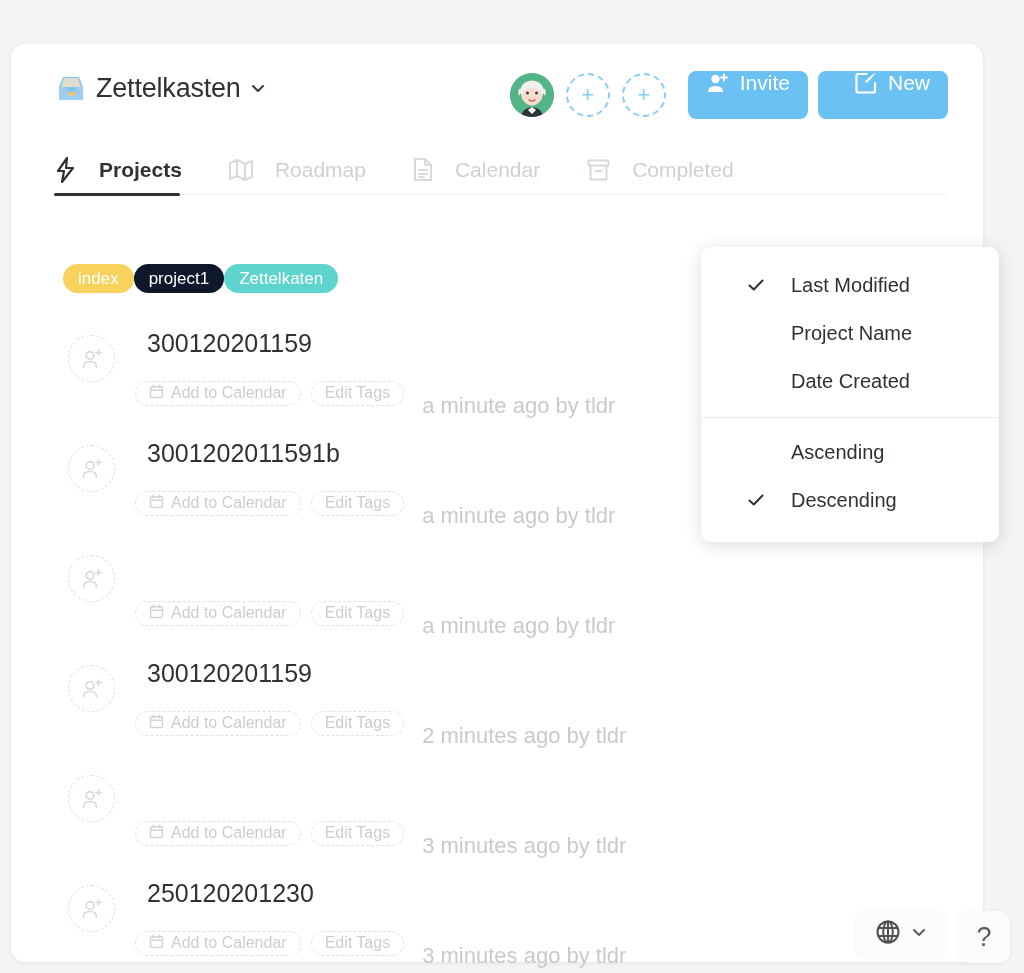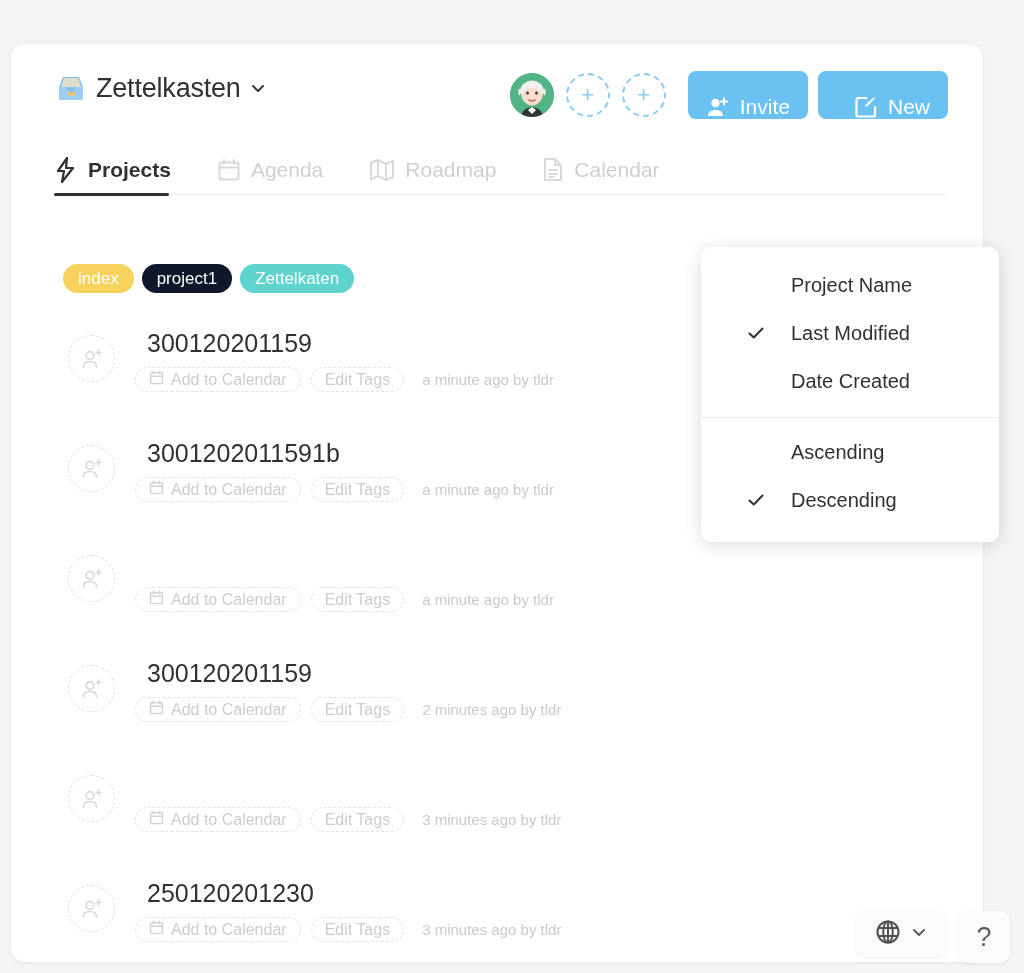--- a/index.html
+++ b/index.html
@@ -46,52 +46,52 @@
   }
   .add-circle {
     width: 44px; height: 44px; border-radius: 50%;
     border: 2px dashed #87cdf3;
     margin-left: 12px;
     display: flex; align-items: center; justify-content: center;
     color: #87cdf3; font-size: 22px; font-weight: 300;
   }
   .btn {
     height: 48px; border-radius: 8px; background: #6bc2f2;
-    color: #ffffff; display: flex; align-items: flex-end;
+    color: #ffffff; display: flex; align-items: flex-start;
     padding: 0 18px; gap: 10px; font-size: 21px; cursor: pointer;
   }
   .btn-invite { margin-left: 22px; }
   .btn-new { margin-left: 10px; padding-left: 36px; }
   .btn svg { display: block; }
 
   
   .tabs {
     position: absolute; left: 43px; top: 101px;
     width: 893px; height: 50px;
     display: flex; align-items: center; gap: 0px;
     border-bottom: 1px solid #ededed;
   }
   .tab {
-    display: flex; align-items: center; gap: 10px;
+    display: flex; align-items: center; gap: 21px;
     height: 50px; padding: 0 22px 0 0; margin-right: 24px;
     font-size: 21px; color: #cfd0d2; cursor: pointer;
     position: relative;
   }
   .tab:first-child { padding-left: 0; }
   .tab.active { color: #2f3235; font-weight: bold; }
   .tab.active:after {
     content: ""; position: absolute; left: 0; right: 24px; bottom: -1px;
     height: 3px; background: #2f3235; border-radius: 2px;
   }
   .tab svg { display: block; }
 
   
   .tag-row {
     position: absolute; left: 52px; top: 220px;
-    display: flex; align-items: center; gap: 8px;
+    display: flex; align-items: center; 
   }
   .tag {
     height: 29px; border-radius: 15px; padding: 0 15px;
     display: flex; align-items: center;
     color: #ffffff; font-size: 17px; cursor: pointer;
   }
   .sort-trigger {
     position: absolute; right: 35px; top: 220px;
     display: flex; align-items: center; gap: 9px;
     font-size: 19px; color: #3b3e41; cursor: pointer;
@@ -133,21 +133,21 @@
   }
   .row-meta {
     position: absolute; left: 72px; top: 48px;
     display: flex; align-items: center; gap: 10px;
   }
   .pill {
     height: 25px; border-radius: 13px; border: 1px dashed #e2e2e2;
     display: flex; align-items: center; gap: 7px;
     padding: 0 13px; color: #cccdce; font-size: 16px; cursor: pointer;
   }
-  .row-time { color: #c9cacb; font-size: 15px; margin-left: 8px; }
+  .row-time { color: #c9cacb; font-size: 22px; margin-left: 8px; margin-top: 26px; }
 
   
   .lang-widget {
     position: absolute; left: 856px; top: 911px;
     width: 90px; height: 46px; background: #fbfbfb;
     border-radius: 10px; display: flex; align-items: center;
     justify-content: center; gap: 9px; cursor: pointer;
     box-shadow: 0 1px 4px rgba(0,0,0,0.06); z-index: 30;
   }
   .help-widget {
@@ -232,30 +232,20 @@
 
     <div class="tab active">
       <span>
         <svg width="24" height="26" viewBox="0 0 24 26">
           <path d="M13 1 L4 14 H10 L8 25 L19 11 H12 Z" stroke="#2f3235" stroke-width="2.2" fill="none" stroke-linejoin="round"></path>
         </svg>
       </span>
       <span>Projects</span>
     </div>
 
-    <div class="tab">
-      <span>
-        <svg width="24" height="24" viewBox="0 0 24 24">
-          <rect x="2.5" y="4.5" width="19" height="17" rx="2" stroke="#d8d9da" stroke-width="2" fill="none"></rect>
-          <path d="M2.5 9.5 H21.5" stroke="#d8d9da" stroke-width="2"></path>
-          <path d="M7 2 V6 M17 2 V6" stroke="#d8d9da" stroke-width="2" stroke-linecap="round"></path>
-        </svg>
-      </span>
-      <span>Agenda</span>
-    </div>
 
     <div class="tab">
       <span>
         <svg width="26" height="24" viewBox="0 0 26 24">
           <path d="M2 5 L9 2 L17 6 L24 3 V19 L17 22 L9 18 L2 21 Z" stroke="#d8d9da" stroke-width="2" fill="none" stroke-linejoin="round"></path>
           <path d="M9 2 V18 M17 6 V22" stroke="#d8d9da" stroke-width="2"></path>
         </svg>
       </span>
       <span>Roadmap</span>
     </div>
@@ -264,20 +254,30 @@
       <span>
         <svg width="22" height="25" viewBox="0 0 22 25">
           <path d="M3 2 H13 L19 8 V23 H3 Z" stroke="#d8d9da" stroke-width="2" fill="none" stroke-linejoin="round"></path>
           <path d="M13 2 V8 H19" stroke="#d8d9da" stroke-width="2" fill="none" stroke-linejoin="round"></path>
           <path d="M7 13 H15 M7 17 H15 M7 20 H12" stroke="#d8d9da" stroke-width="1.8" stroke-linecap="round"></path>
         </svg>
       </span>
       <span>Calendar</span>
     </div>
 
+    <div class="tab">
+      <span>
+        <svg width="25" height="24" viewBox="0 0 25 24">
+          <rect x="2.5" y="2.5" width="20" height="5" rx="1" stroke="#d8d9da" stroke-width="2" fill="none"></rect>
+          <path d="M4.5 8 V21.5 H20.5 V8" stroke="#d8d9da" stroke-width="2" fill="none" stroke-linejoin="round"></path>
+          <path d="M9.5 13 H15.5" stroke="#d8d9da" stroke-width="2" stroke-linecap="round"></path>
+        </svg>
+      </span>
+      <span>Completed</span>
+    </div>
   </div>
 
   <div class="tag-row">
     <div class="tag" style="background:#f7d35e">
       <span>index</span>
     </div>
     <div class="tag" style="background:#0f172a">
       <span>project1</span>
     </div>
     <div class="tag" style="background:#5fd3cd">
@@ -454,30 +454,30 @@
         </div>
         <div class="row-time">3 minutes ago by tldr</div>
       </div>
     </div>
   </div>
 </div>
 
 <div class="dropdown">
 
   <div class="dd-item">
-    <span class="dd-label">Project Name</span>
-  </div>
-
-  <div class="dd-item">
     <span class="dd-check">
       <svg width="18" height="18" viewBox="0 0 18 18">
         <path d="M2.5 9.5 L6.8 13.5 L15.5 4.5" stroke="#2f3235" stroke-width="2" fill="none" stroke-linecap="round" stroke-linejoin="round"></path>
       </svg>
     </span>
     <span class="dd-label">Last Modified</span>
+  </div>
+
+  <div class="dd-item">
+    <span class="dd-label">Project Name</span>
   </div>
 
   <div class="dd-item">
     <span class="dd-label">Date Created</span>
   </div>
 
   <div class="dd-sep"></div>
 
   <div class="dd-item">
     <span class="dd-label">Ascending</span>

